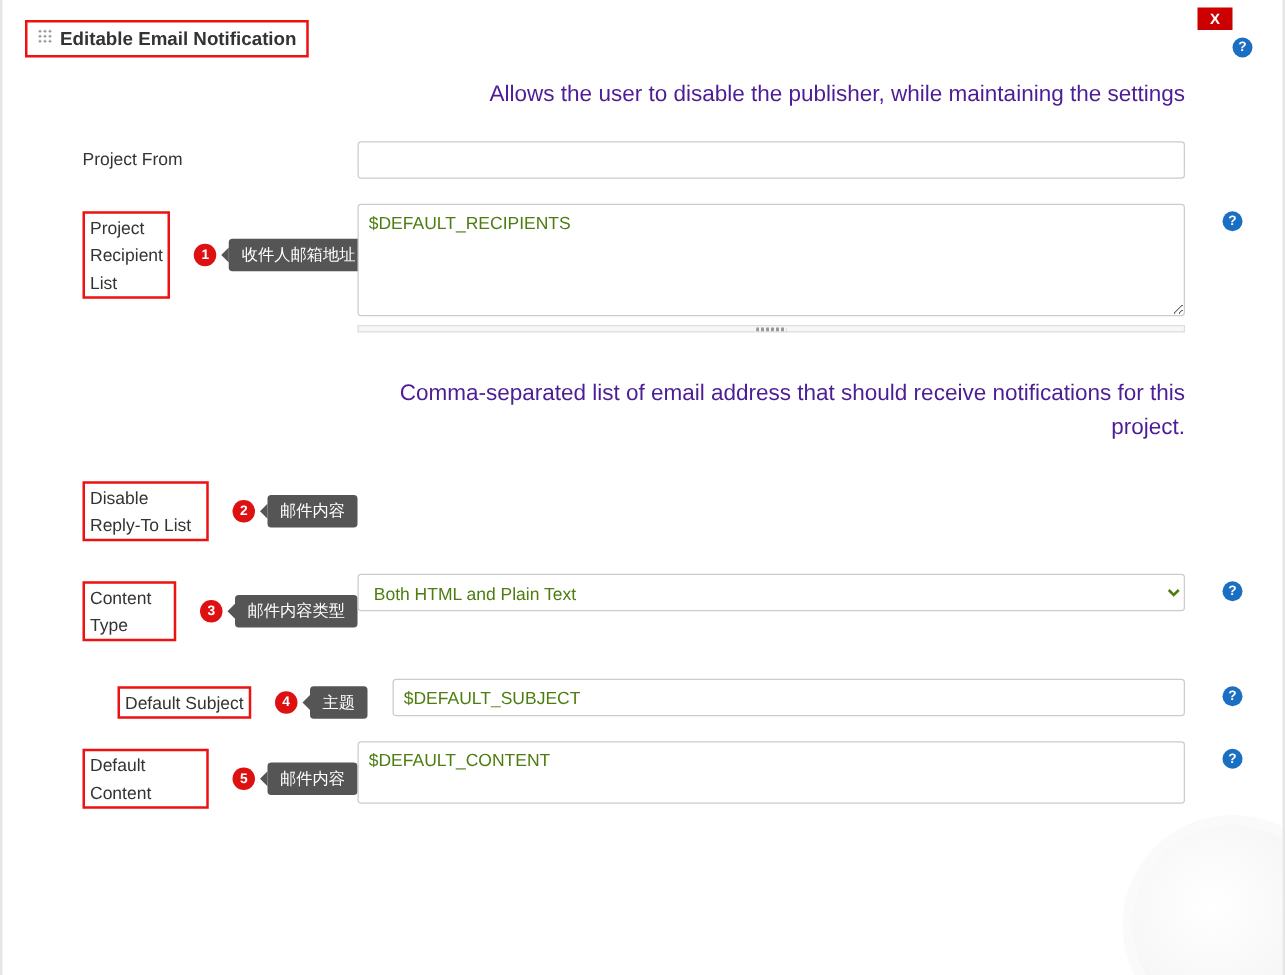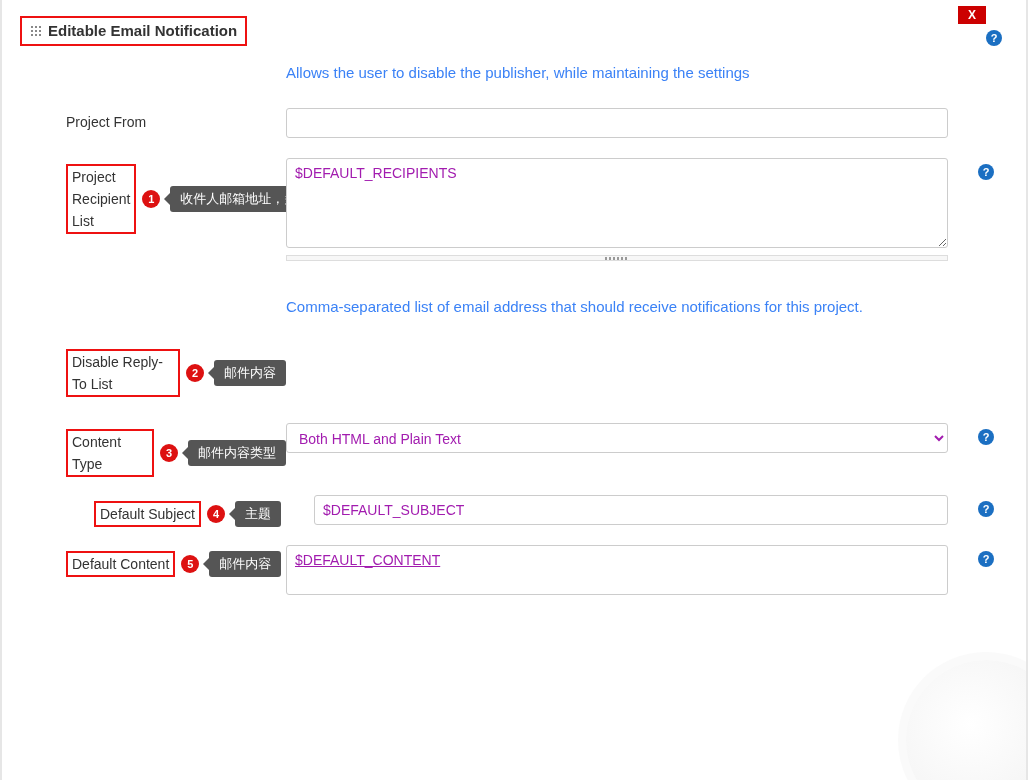--- a/index.html
+++ b/index.html
@@ -29,21 +29,21 @@
   .section-header-wrap {
     display: inline-block;
     border: 2px solid #e11;
     padding: 4px 8px;
     margin: 6px 0 10px 0;
   }
   .section-header {
     font-weight: bold;
     font-size: 15px;
     display: inline-flex;
-    align-items: center;
+    align-items: flex-start;
     gap: 6px;
   }
   .drag-icon {
     width: 12px; height: 12px;
     background-image:
       radial-gradient(#888 1px, transparent 1px);
     background-size: 4px 4px;
     display: inline-block;
   }
 
@@ -90,21 +90,21 @@
   }
 
   input[type="text"], textarea, select {
     width: 100%;
     border: 1px solid #ccc;
     border-radius: 3px;
     padding: 6px 8px;
     font-size: 14px;
     font-family: inherit;
     background: #fff;
-    color: #a21caf;
+    color: #4d7c0f;
   }
   textarea { resize: both; min-height: 90px; }
   .textarea-resize-bar {
     height: 6px;
     width: 100%;
     margin-top: 4px;
     background: #f7f7f7;
     border: 1px solid #ddd;
     position: relative;
   }
@@ -118,23 +118,24 @@
     background: repeating-linear-gradient(90deg,#999 0 2px, transparent 2px 4px);
   }
 
   .checkbox-inline {
     margin-left: 6px;
     transform: translateY(3px);
   }
 
   .helper-text {
     margin: 25px 0 14px 0;
-    font-size: 15px;
-    color: #3b82f6;
+    font-size: 18px;
+    color: #4c1d95;
     line-height: 1.5;
+    text-align: right;
   }
 
   .red-box {
     display: inline-block;
     border: 2px solid #e11;
     padding: 0 4px;
     line-height: 22px;
     font-size: 14px;
     background: #fff;
   }
@@ -175,38 +176,37 @@
     top: 50%;
     transform: translateY(-50%);
     border: 6px solid transparent;
     border-right-color: #555;
     border-left: 0;
   }
 
   .label-stack {
     display: flex;
     align-items: center;
-    gap: 2px;
+    gap: 15px;
   }
 
   
   .row-help-pos {
     position: absolute;
     right: -6px;
     top: 6px;
   }
 
   select {
     appearance: auto;
     height: 30px;
   }
   .content-textarea {
     min-height: 50px;
     resize: none;
-    text-decoration: underline;
   }
 
   
   .watermark {
     position: absolute;
     right: -40px;
     bottom: -40px;
     width: 160px; height: 160px;
     border-radius: 50%;
     background: radial-gradient(circle at 40% 40%, rgba(255,255,255,0.9), rgba(230,230,230,0.6));
@@ -298,21 +298,21 @@
         </div>
       </div>
       <div class="field-col">
         <select>
           <option selected="">Both HTML and Plain Text</option>
         </select>
         <div class="help-icon row-help-pos"></div>
       </div>
     </div>
 
-    <div class="form-row" style="margin-top:18px;padding-left:28px;">
+    <div class="form-row" style="margin-top:30px;padding-left:28px;">
       <div class="label-col">
         <div class="label-stack">
           <span class="red-box">Default Subject</span>
           <span class="anno">
             <span class="anno-num">4</span>
             <span class="anno-tip">主题</span>
           </span>
         </div>
       </div>
       <div class="field-col">

